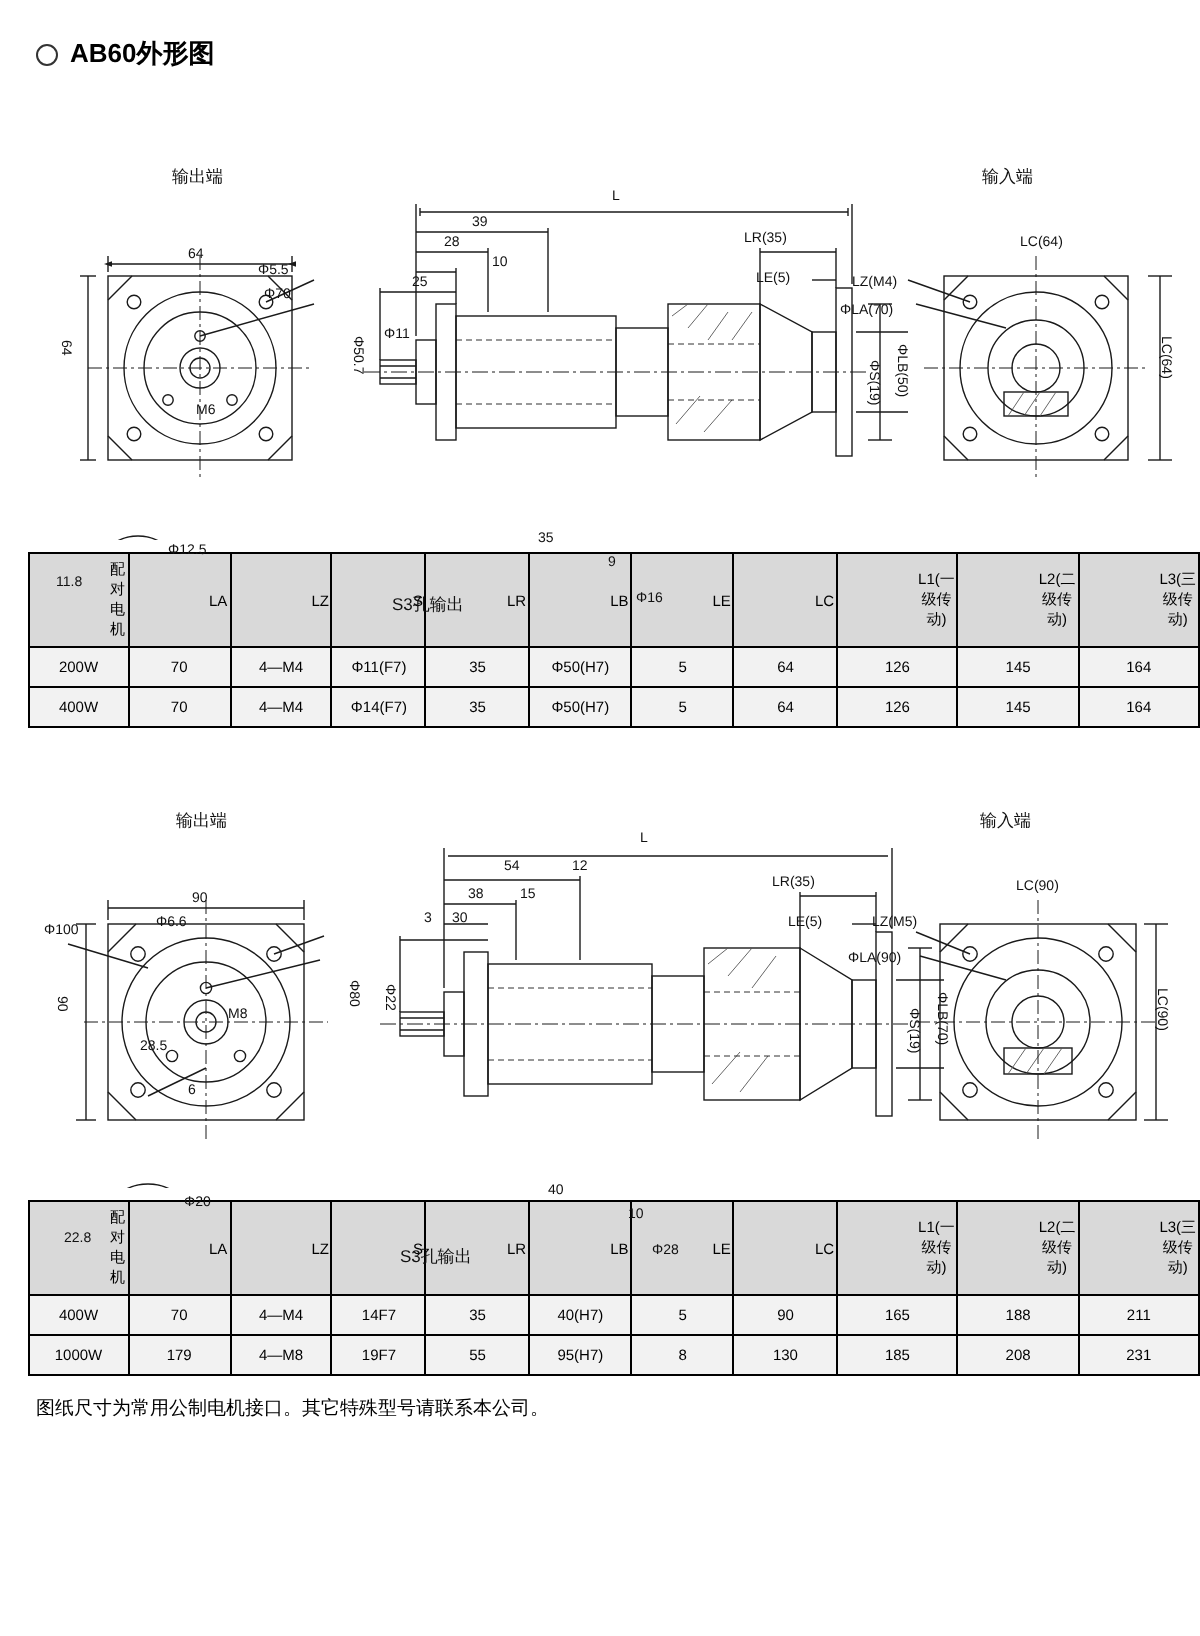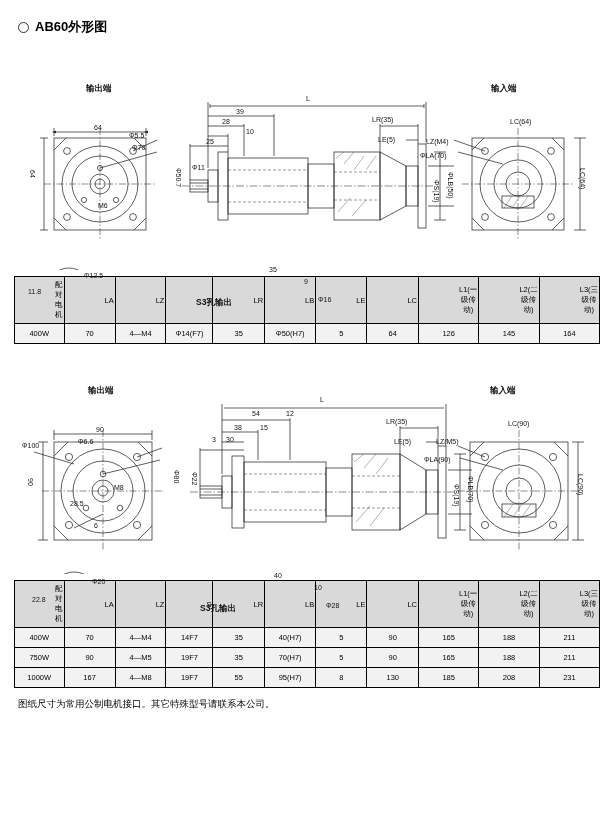--- a/index.html
+++ b/index.html
@@ -43,21 +43,21 @@
     height: 230px;
     margin: 0 auto;
   }
   .lbl {
     position: absolute;
     font-size: 7px;
     line-height: 8px;
     white-space: nowrap;
     color: #111;
   }
-  .lbl.b { font-weight: bold; font-size: 8.5px; }
+  .lbl.b { font-weight: normal; font-size: 8.5px; }
   .lbl.v { writing-mode: vertical-rl; text-orientation: mixed; }
   table.spec {
     border-collapse: collapse;
     width: 572px;
     margin: 6px auto 0 auto;
     font-size: 7.5px;
   }
   table.spec th, table.spec td {
     border: 0.8px solid #000;
     text-align: center;
@@ -297,20 +297,33 @@
         <th>LR</th>
         <th>LB</th>
         <th>LE</th>
         <th>LC</th>
         <th>L1(一级传动)</th>
         <th>L2(二级传动)</th>
         <th>L3(三级传动)</th>
       </tr>
     </thead>
     <tbody>
+      <tr>
+        <td>200W</td>
+        <td>70</td>
+        <td>4—M4</td>
+        <td>Φ11(F7)</td>
+        <td>35</td>
+        <td>Φ50(H7)</td>
+        <td>5</td>
+        <td>64</td>
+        <td>126</td>
+        <td>145</td>
+        <td>164</td>
+      </tr>
       <tr>
         <td>400W</td>
         <td>70</td>
         <td>4—M4</td>
         <td>Φ14(F7)</td>
         <td>35</td>
         <td>Φ50(H7)</td>
         <td>5</td>
         <td>64</td>
         <td>126</td>
@@ -523,35 +536,22 @@
         <td>14F7</td>
         <td>35</td>
         <td>40(H7)</td>
         <td>5</td>
         <td>90</td>
         <td>165</td>
         <td>188</td>
         <td>211</td>
       </tr>
       <tr>
-        <td>750W</td>
-        <td>90</td>
-        <td>4—M5</td>
-        <td>19F7</td>
-        <td>35</td>
-        <td>70(H7)</td>
-        <td>5</td>
-        <td>90</td>
-        <td>165</td>
-        <td>188</td>
-        <td>211</td>
-      </tr>
-      <tr>
         <td>1000W</td>
-        <td>167</td>
+        <td>179</td>
         <td>4—M8</td>
         <td>19F7</td>
         <td>55</td>
         <td>95(H7)</td>
         <td>8</td>
         <td>130</td>
         <td>185</td>
         <td>208</td>
         <td>231</td>
       </tr>

